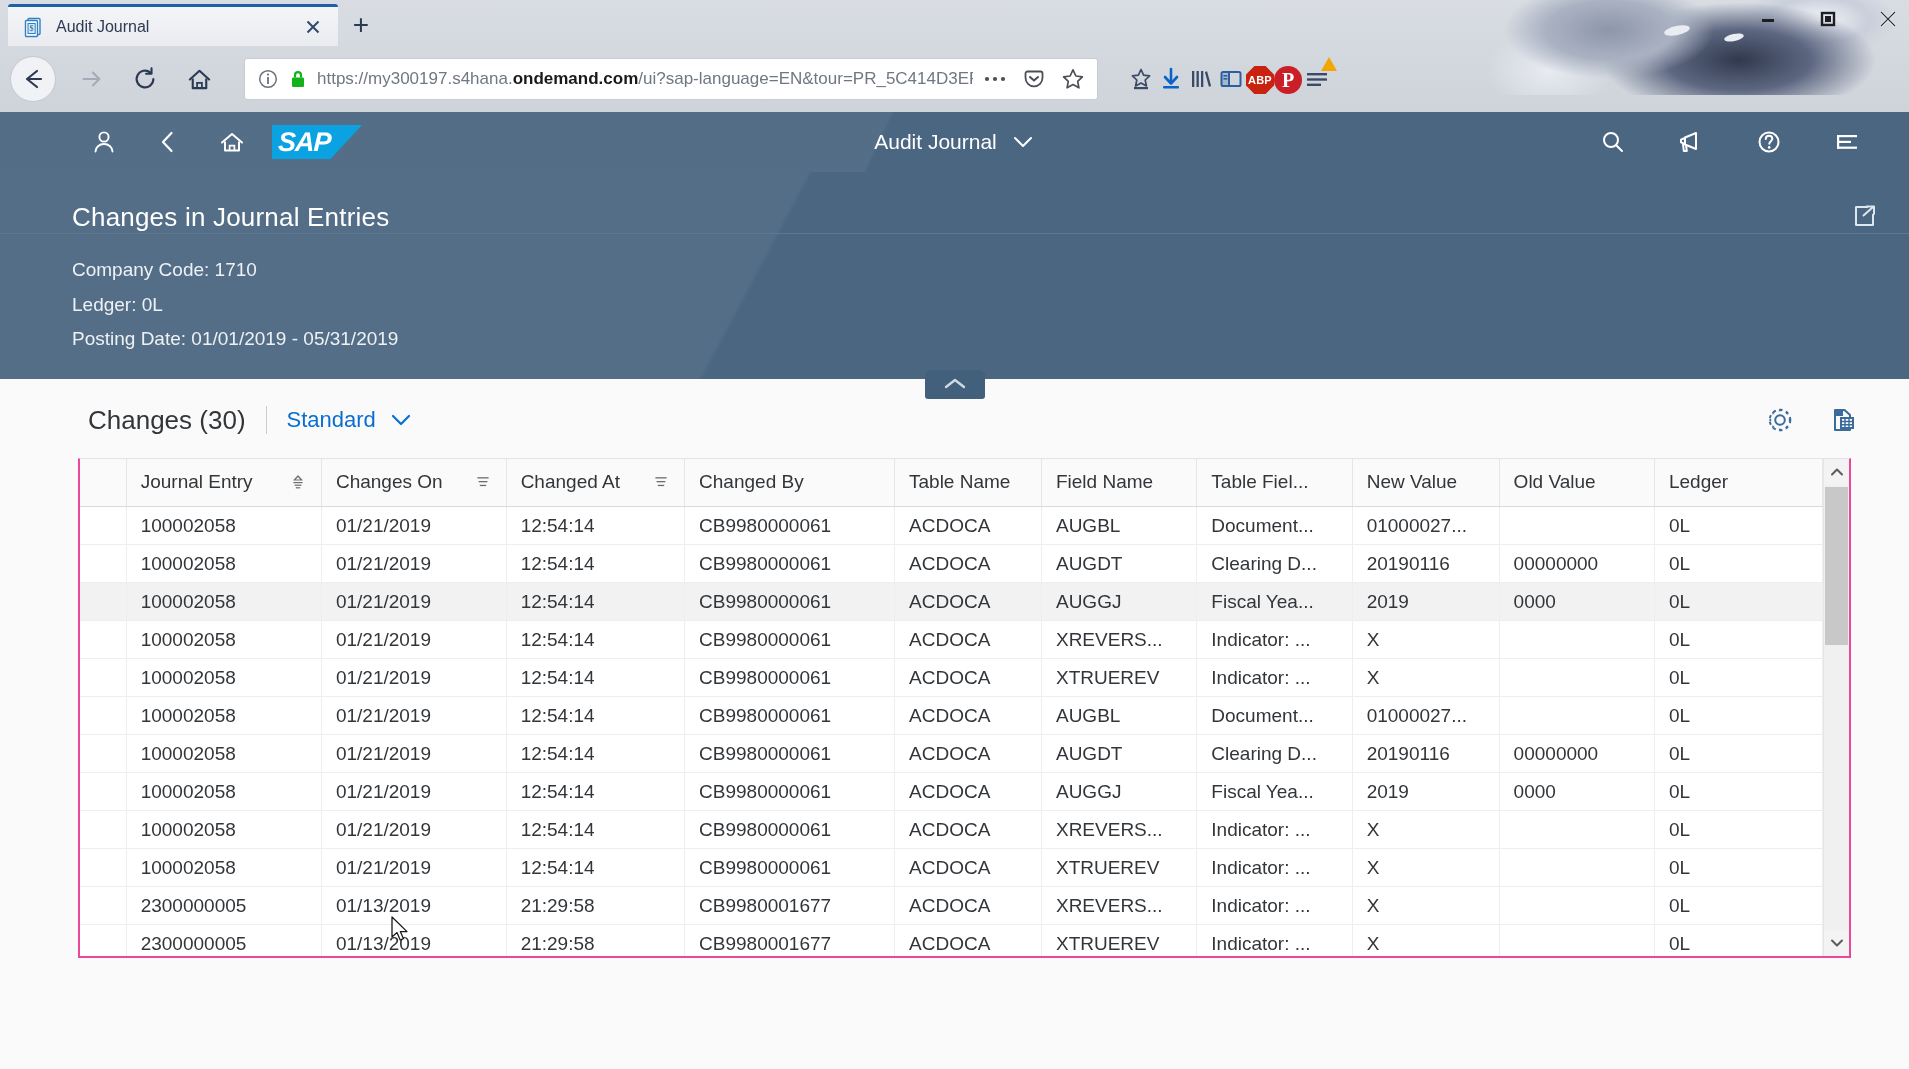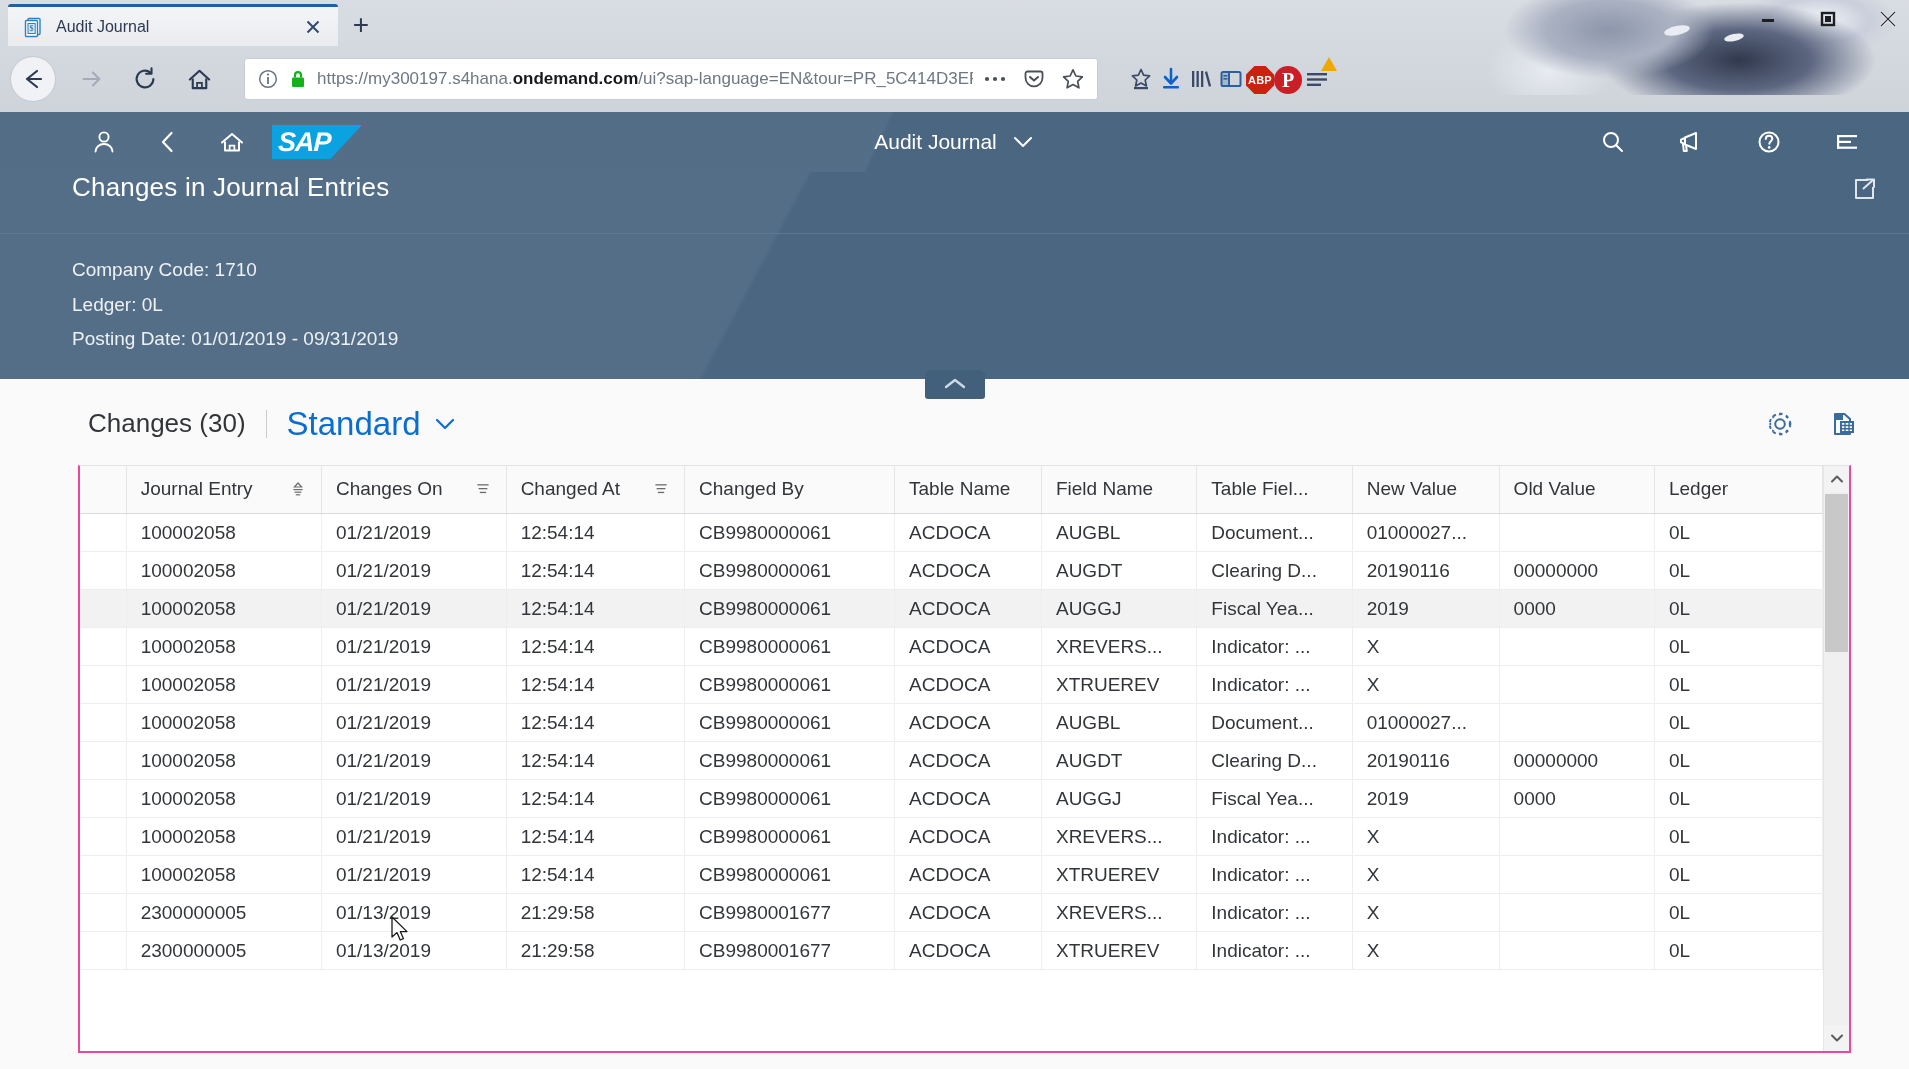--- a/index.html
+++ b/index.html
@@ -162,21 +162,21 @@
   
   .page-header {
     background: #4a6680; color: #fff; position: relative; flex: none;
   }
   .page-header::after{
     content:""; position:absolute; inset:0;
     background: linear-gradient(118deg, rgba(255,255,255,0.055) 0%, rgba(255,255,255,0.055) 40%, rgba(255,255,255,0) 40.3%);
     pointer-events:none;
   }
   .ph-titlerow {
-    height: 62px; display: flex; align-items: flex-start; padding: 0 28px 0 72px;
+    height: 62px; display: flex; align-items: flex-end; padding: 0 28px 0 72px;
     border-bottom: 1px solid #5d7891; position: relative; z-index: 2; gap: 32px;
   }
   .ph-title { font-size: 26px; font-weight: 400; letter-spacing: .2px; }
   .ph-share { margin-left: auto; width: 34px; height: 34px; display:flex; align-items:center; justify-content:center;}
   .ph-filters {
     padding: 22px 0 26px 72px; position: relative; z-index: 2;
     display: flex; flex-direction: column; gap: 7px;
   }
   .ph-filters div { font-size: 19px; color: #eef1f4; line-height: 1.45; }
   .collapse-btn {
@@ -187,28 +187,28 @@
   }
 
   
   .content { flex: 1; background: #fafafa; position: relative; overflow: hidden; }
   .table-toolbar {
     display: flex; align-items: center; padding: 26px 0 22px 88px; gap: 0; text-align: right;
   }
   .tt-title { font-size: 26px; color: #32363a; }
   .tt-sep { width: 1px; height: 28px; background: #c8ccd1; margin: 0 20px; }
   .tt-variant {
-    font-size: 33px; color: #0a6ed1; display: flex; align-items: center; gap: 13px;
+    font-size: 22px; color: #0a6ed1; display: flex; align-items: center; gap: 13px;
   }
   .tt-actions { margin-left: auto; display: flex; align-items: center; gap: 34px; padding-right: 50px; }
   .tt-ico { width: 30px; height: 30px; color: #3b6b9a; display:flex;align-items:center;justify-content:center;}
 
   .table-wrap {
     margin: 0 58px 0 78px; border: 2px solid #ec4899; border-top: 1px solid #e2e4e6;
-    background: #fff; position: relative; height: 588px; display: flex;
+    background: #fff; position: relative; height: 500px; display: flex;
   }
   table.grid { border-collapse: collapse; width: 100%; table-layout: fixed; }
   table.grid th {
     background: #fafafa; border-right: 1px solid #e4e6e8; border-bottom: 1px solid #d8dadc;
     height: 48px; text-align: left; font-weight: 400; font-size: 19px; color: #32363a;
     padding: 0 14px; white-space: nowrap; overflow: hidden;
     position: relative;
   }
   table.grid th .th-inner { display:flex; align-items:center; justify-content: space-between; gap: 6px;}
   table.grid td {
@@ -478,21 +478,21 @@
         <svg width="30" height="30" viewBox="0 0 30 30">
           <path d="M19 6 H7 V24 H24 V13" fill="none" stroke="#dfe7ee" stroke-width="2" stroke-linejoin="round"></path>
           <path d="M14.5 14.5 L24 6" fill="none" stroke="#dfe7ee" stroke-width="2" stroke-linecap="round"></path>
           <path d="M17.5 5.5 H25 V13" fill="none" stroke="#dfe7ee" stroke-width="2" stroke-linecap="round" stroke-linejoin="round"></path>
         </svg>
       </span>
     </div>
     <div class="ph-filters">
       <div>Company Code: 1710</div>
       <div>Ledger: 0L</div>
-      <div>Posting Date: 01/01/2019 - 09/31/2019</div>
+      <div>Posting Date: 01/01/2019 - 05/31/2019</div>
     </div>
     <div class="collapse-btn">
       <svg width="26" height="16" viewBox="0 0 26 16">
           <path d="M4 11 L13 4 L22 11" fill="none" stroke="#cfd9e2" stroke-width="2.4" stroke-linecap="round" stroke-linejoin="round"></path>
         </svg>
     </div>
   </div>
 
   <div class="content">
 

